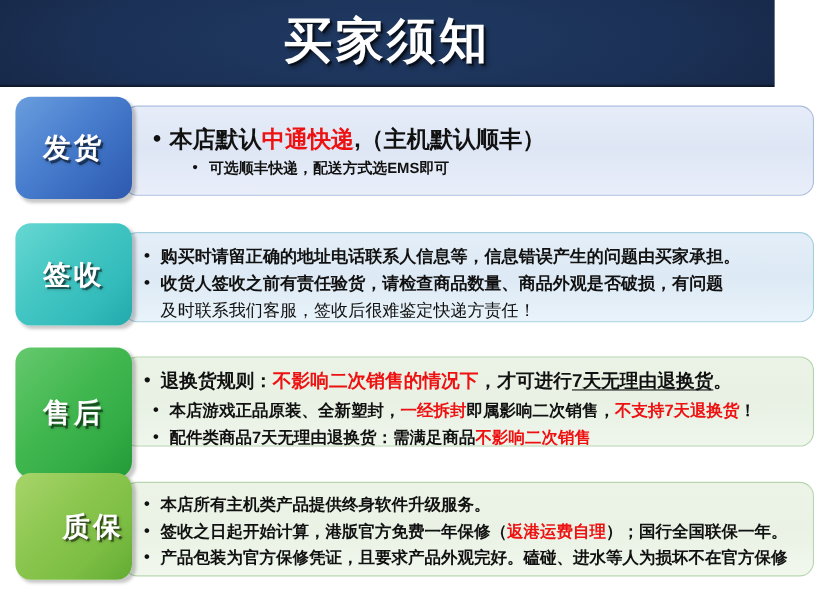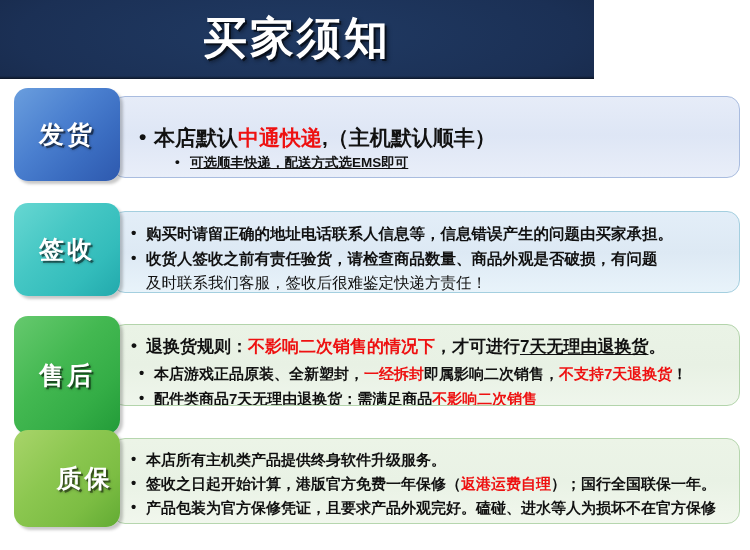--- a/index.html
+++ b/index.html
@@ -16,21 +16,21 @@
     position: relative;
     width: 750px;
     height: 550px;
     background: #ffffff;
   }
 
   
   .header {
     position: absolute;
     left: 0; top: 0;
-    width: 594px;
+    width: 704px;
     height: 79px;
     background:
       radial-gradient(ellipse 620px 150px at 50% 45%,
         #203a63 0%, #1b3055 45%, #14233f 78%, #0d1729 100%),
       linear-gradient(180deg, #0d1729 0%, #1c3157 40%, #16274a 72%, #0b1424 100%);
     overflow: hidden;
     padding-left: 32px;
   }
   .header::after {
     content: "";
@@ -131,24 +131,24 @@
   #row-1 .badge {
     height: 93px;
     background: linear-gradient(135deg, #6a9ede 0%, #4a7fcf 42%, #3a6cc0 70%, #2e59ae 100%);
   }
   #row-1 .panel {
     top: 8px;
     height: 82px;
     background: linear-gradient(180deg, #e6ecf8 0%, #dee6f5 48%, #e9eef9 100%);
     border-color: #a9bcdf;
   }
-  #row-1 .panel-inner { padding-top: 26px; }
+  #row-1 .panel-inner { padding-top: 16px; }
   #row-1 .bullet { font-size: 21px; line-height: 29px; }
   #row-1 .bullet::before { font-size: 21px; }
-  #row-1 .sub-bullet { font-size: 13.5px; line-height: 22px; margin-left: 36px; font-weight: bold; text-decoration: underline; }
+  #row-1 .sub-bullet { font-size: 13.5px; line-height: 22px; margin-left: 36px; font-weight: bold; }
 
   
   #row-2 { top: 203px; height: 100px; }
   #row-2 .badge {
     height: 93px;
     background: linear-gradient(135deg, #67d7d2 0%, #45c7c4 40%, #33bcbb 72%, #22a9ac 100%);
   }
   #row-2 .panel {
     top: 8px;
     height: 82px;

